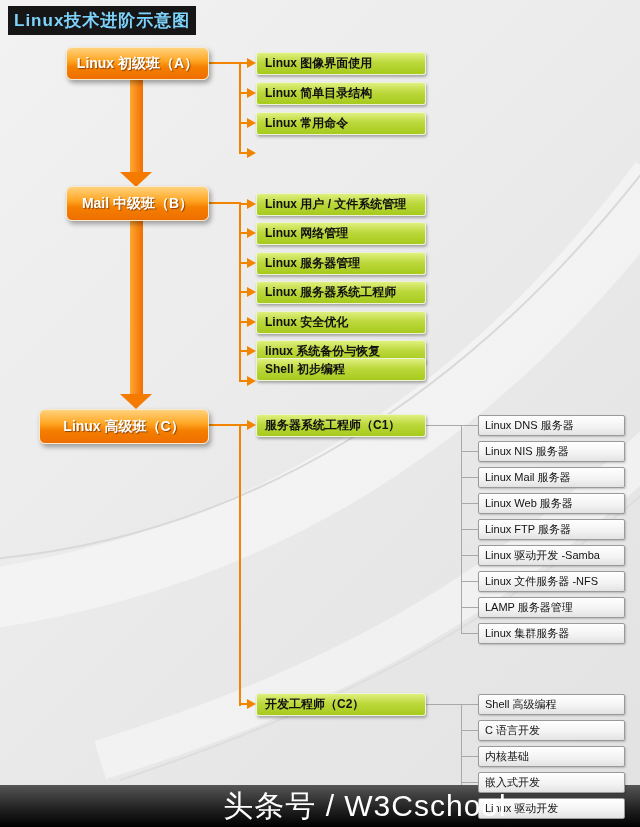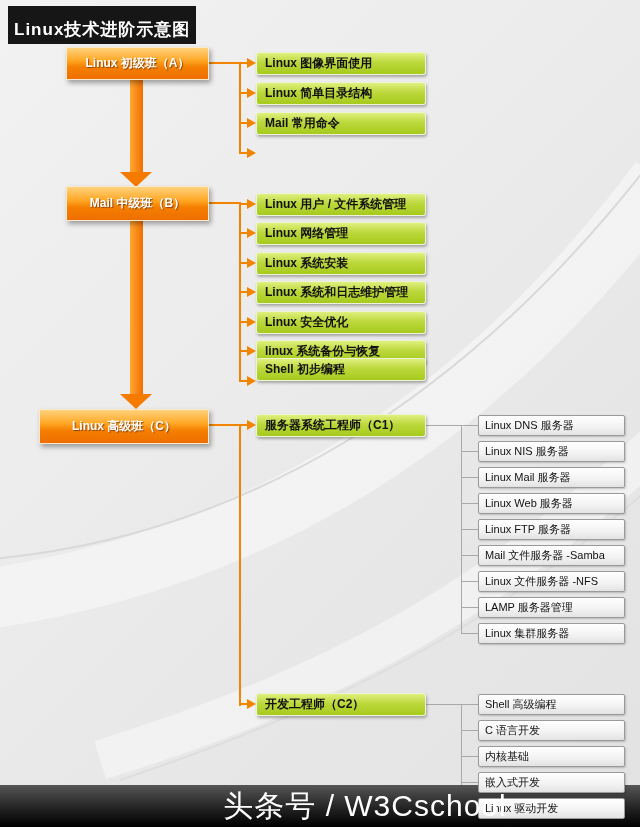--- a/index.html
+++ b/index.html
@@ -1,25 +1,25 @@
 <!DOCTYPE html>
 <html><head>
 <meta charset="utf-8">
 <style>
   html,body{margin:0;padding:0;}
   .canvas{position:relative;width:640px;height:827px;overflow:hidden;
     background:linear-gradient(135deg,#f2f2f2 0%,#e9e9e9 55%,#e2e2e2 100%);
     font-family:"Liberation Sans","DejaVu Sans",sans-serif;}
   .bg-svg{position:absolute;left:0;top:0;z-index:0;}
-  .title{position:absolute;left:8px;top:6px;z-index:2;background:#161616;color:#ffffff;
-    font-size:17px;font-weight:bold;padding:12px 6px 3px;letter-spacing:1px;}
-  .stage{position:absolute;left:66px;width:141px;height:31px;z-index:2;border-radius:0;
+  .title{position:absolute;left:8px;top:6px;z-index:2;background:#161616;color:#7dd3fc;
+    font-size:17px;font-weight:bold;padding:3px 6px 3px;letter-spacing:1px;}
+  .stage{position:absolute;left:66px;width:141px;height:31px;z-index:2;border-radius:6px;
     border:1px solid #f7ead0;
     background:linear-gradient(180deg,#ffd27d 0%,#ffa826 40%,#f57f00 62%,#ee6e00 100%);
-    box-shadow:2px 3px 5px rgba(0,0,0,.35);color:#fff;font-size:12px;font-weight:bold;
+    box-shadow:2px 3px 5px rgba(0,0,0,.35);color:#fff;font-size:14px;font-weight:bold;
     display:flex;align-items:center;justify-content:center;
     text-shadow:1px 1px 1px rgba(130,60,0,.9);}
   .topic{position:absolute;left:256px;width:170px;height:23px;z-index:2;border-radius:3px;
     border:1px solid #eef3d8;
     background:linear-gradient(180deg,#e0f07e 0%,#bcd83c 45%,#a7ca1d 100%);
     box-shadow:1px 2px 3px rgba(0,0,0,.3);color:#111;font-size:12px;font-weight:bold;
     display:flex;align-items:center;padding-left:8px;box-sizing:border-box;white-space:nowrap;}
   .sub{position:absolute;left:478px;width:147px;height:21px;z-index:4;border-radius:2px;
     border:1px solid #9a9a9a;
     background:linear-gradient(180deg,#ffffff 0%,#f2f2f2 60%,#e3e3e3 100%);
@@ -92,26 +92,26 @@
 
   <div class="oline" style="left:207px;top:424px;width:32px;height:2px"></div>
   <div class="oline" style="left:239px;top:424px;width:2px;height:282px"></div>
   <div class="oline" style="left:241px;top:424px;width:7px;height:2px"></div>
   <div class="oline" style="left:241px;top:703px;width:7px;height:2px"></div>
   <div class="ohead" style="left:247px;top:420px"></div>
   <div class="ohead" style="left:247px;top:699px"></div>
 
   <div class="topic" style="top:52px">Linux 图像界面使用</div>
   <div class="topic" style="top:82px">Linux 简单目录结构</div>
-  <div class="topic" style="top:112px">Mail 常用命令</div>
+  <div class="topic" style="top:112px">Linux 常用命令</div>
 
   <div class="topic" style="top:193px">Linux 用户 / 文件系统管理</div>
   <div class="topic" style="top:222px">Linux 网络管理</div>
-  <div class="topic" style="top:252px">Linux 系统安装</div>
-  <div class="topic" style="top:281px">Linux 系统和日志维护管理</div>
+  <div class="topic" style="top:252px">Linux 服务器管理</div>
+  <div class="topic" style="top:281px">Linux 服务器系统工程师</div>
   <div class="topic" style="top:311px">Linux 安全优化</div>
   <div class="topic" style="top:340px">linux 系统备份与恢复</div>
   <div class="topic" style="top:358px">Shell 初步编程</div>
 
   <div class="topic" style="top:414px">服务器系统工程师（C1）</div>
   <div class="topic" style="top:693px">开发工程师（C2）</div>
 
   <div class="gline" style="left:426px;top:425px;width:52px;height:1px"></div>
   <div class="gline" style="left:461px;top:425px;width:1px;height:209px"></div>
   <div class="gline" style="left:462px;top:451px;width:16px;height:1px"></div>
@@ -121,21 +121,21 @@
   <div class="gline" style="left:462px;top:555px;width:16px;height:1px"></div>
   <div class="gline" style="left:462px;top:581px;width:16px;height:1px"></div>
   <div class="gline" style="left:462px;top:607px;width:16px;height:1px"></div>
   <div class="gline" style="left:462px;top:633px;width:16px;height:1px"></div>
 
   <div class="sub" style="top:415px">Linux DNS 服务器</div>
   <div class="sub" style="top:441px">Linux NIS 服务器</div>
   <div class="sub" style="top:467px">Linux Mail 服务器</div>
   <div class="sub" style="top:493px">Linux Web 服务器</div>
   <div class="sub" style="top:519px">Linux FTP 服务器</div>
-  <div class="sub" style="top:545px">Mail 文件服务器 -Samba</div>
+  <div class="sub" style="top:545px">Linux 驱动开发 -Samba</div>
   <div class="sub" style="top:571px">Linux 文件服务器 -NFS</div>
   <div class="sub" style="top:597px">LAMP 服务器管理</div>
   <div class="sub" style="top:623px">Linux 集群服务器</div>
 
   <div class="gline" style="left:426px;top:704px;width:52px;height:1px"></div>
   <div class="gline" style="left:461px;top:704px;width:1px;height:105px"></div>
   <div class="gline" style="left:462px;top:730px;width:16px;height:1px"></div>
   <div class="gline" style="left:462px;top:756px;width:16px;height:1px"></div>
   <div class="gline" style="left:462px;top:782px;width:16px;height:1px"></div>
   <div class="gline" style="left:462px;top:808px;width:16px;height:1px"></div>

